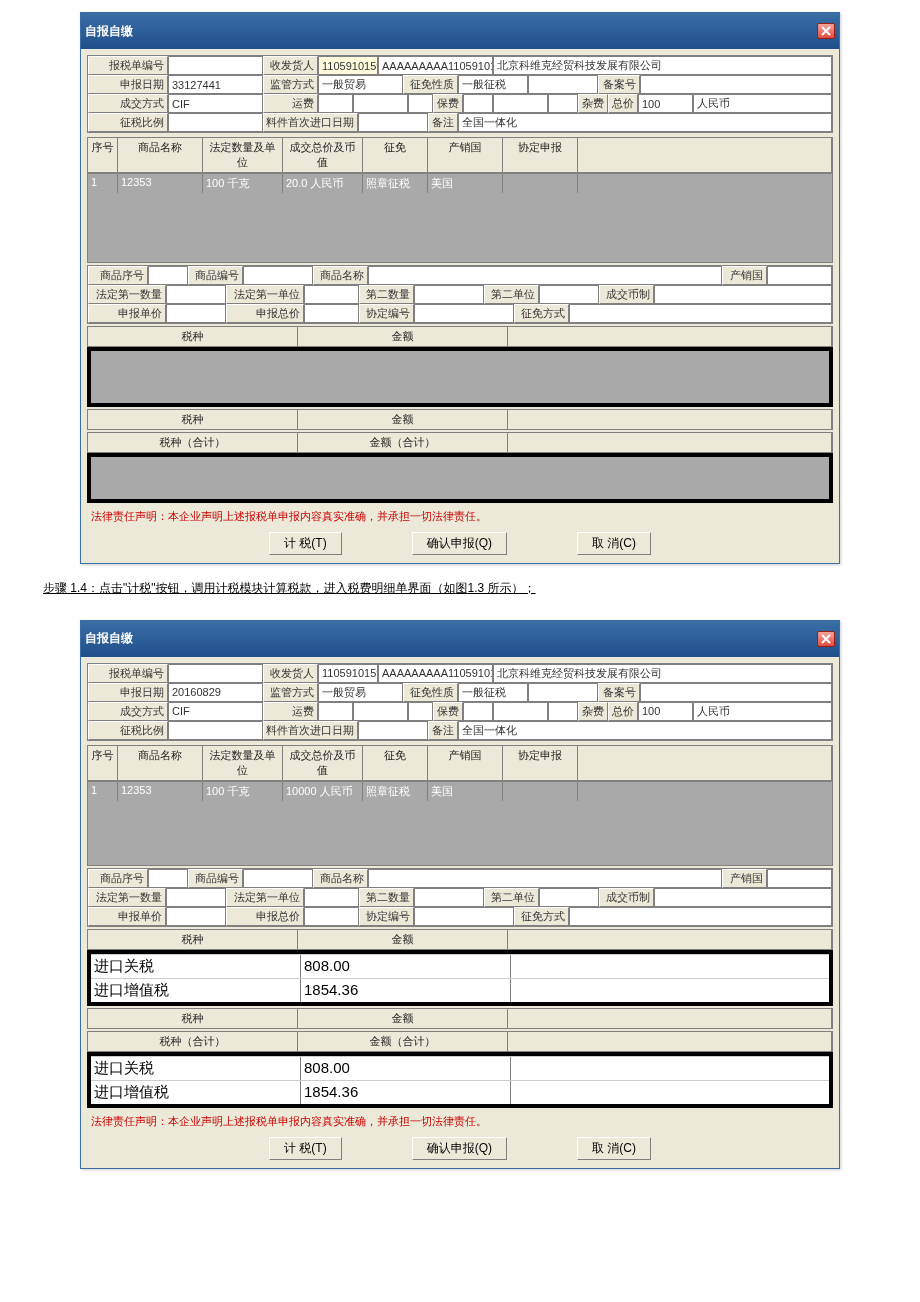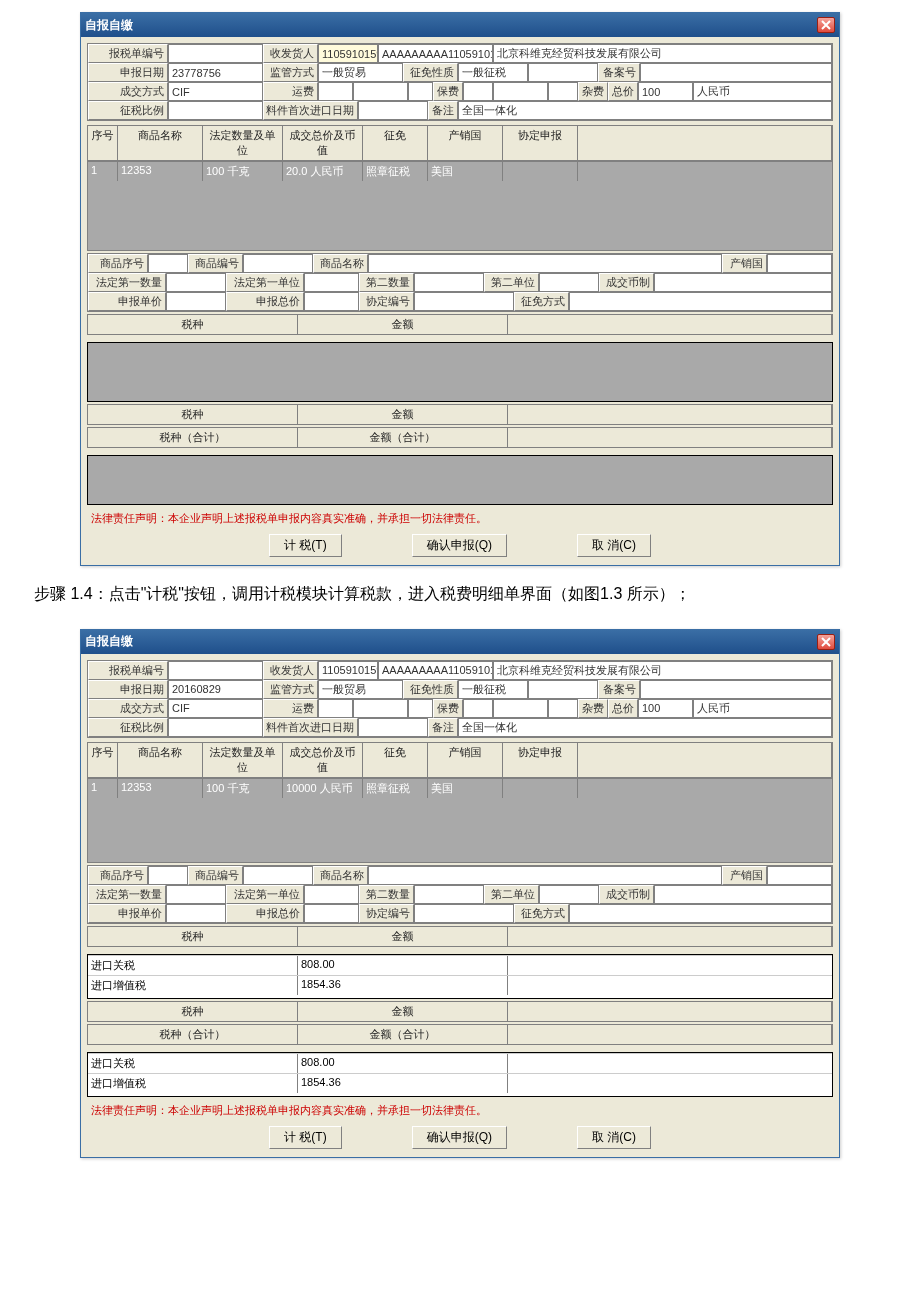--- a/index.html
+++ b/index.html
@@ -1,39 +1,39 @@
 <!DOCTYPE html>
 <html><head>
   <meta charset="utf-8">
   <style>
     * { box-sizing: border-box; margin: 0; padding: 0; }
     body { font-family: "SimSun", "宋体", Arial, sans-serif; font-size: 12px; background: #fff; width: 920px; }
-    .doc-text { font-size: 16px; padding: 8px 34px; line-height: 1.8; }
+    .doc-text { font-size: 12px; padding: 8px 43px; line-height: 1.8; text-decoration: underline; }
     .caption { padding: 4px 100px 14px; font-size: 16px; }
     .watermark { position: absolute; font-size: 42px; color: #e8e8e8; letter-spacing: 6px; z-index: 0; pointer-events: none; font-family: Arial; }
     .figure { position: relative; margin: 12px auto 6px; width: 760px; }
     .app-window { border: 1px solid #3a6ea5; background: #ece9d8; position: relative; z-index: 1; box-shadow: 1px 1px 3px rgba(0,0,0,.2); }
-    .titlebar { display: flex; align-items: center; height: 24px; background: linear-gradient(180deg,#3a6ea5,#1f4f8b); color: #fff; font-size: 12px; padding: 0 4px; font-weight: bold; }
+    .titlebar { display: flex; align-items: center; height: 36px; background: linear-gradient(180deg,#3a6ea5,#1f4f8b); color: #fff; font-size: 12px; padding: 0 4px; font-weight: bold; }
     .titlebar .title-text { flex: 1; }
     .close-btn { width: 18px; height: 16px; background: linear-gradient(180deg,#f5a39b,#e04b3d); display: flex; align-items: center; justify-content: center; border: 1px solid #9a1f12; border-radius: 2px; }
     .close-btn svg { width: 10px; height: 10px; }
     .body-pane { padding: 6px; background: #ece9d8; }
     .header-grid { display: flex; flex-wrap: wrap; border: 1px solid #808080; font-size: 11px; }
     .hr { display: flex; width: 100%; }
     .lbl { background: #ece9d8; border: 1px solid #fff; border-right: 1px solid #808080; border-bottom: 1px solid #808080; padding: 1px 3px; color: #333; white-space: nowrap; text-align: right; display:flex; align-items:center; justify-content:flex-end; }
     .val { background: #fff; border: 1px solid #808080; padding: 1px 3px; color: #333; flex: 1; white-space: nowrap; display:flex; align-items:center; justify-content:flex-start; overflow:hidden; }
     .val.highlight { background: #fffbdc; }
     .tbl-head { display: flex; background: #ece9d8; border: 1px solid #808080; font-size: 11px; }
     .th { padding: 2px 3px; border-right: 1px solid #808080; color: #222; background: #ece9d8; text-align: center; }
     .grid-body { background: #a9a9a9; min-height: var(--gh,90px); border: 1px solid #808080; font-size: 11px; color: #fff; }
     .gr { display: flex; }
     .gc { padding: 2px 3px; border-right: 1px solid #808080; }
     .sec2 { display: flex; flex-wrap: wrap; border: 1px solid #808080; font-size: 11px; margin-top:2px; }
     .taxhead { display:flex; background:#ece9d8; border:1px solid #808080; font-size:11px; margin-top:2px; }
-    .taxbody { border:1px solid #000000; font-size:11px; min-height: var(--th,70px); background:#a9a9a9; color:#fff;margin-top:7px; }
+    .taxbody { border:4px solid #000000; font-size:15px; min-height: var(--th,70px); background:#a9a9a9; color:#fff; }
     .taxbody .tr2 { display:flex; }
     .taxbody.white { background:#fff; color:#000; }
     .taxbody.white .tr2 { border-top:1px solid #ccc; }
     .law { color: #c00; font-size: 11px; padding: 6px 4px 2px; }
     .btnrow { display:flex; justify-content:center; gap:70px; padding:6px 0 2px; }
     .winbtn { font-size: 12px; padding: 2px 14px; background:#ece9d8; border:1px solid #808080; border-top-color:#fff; border-left-color:#fff; cursor:pointer; }
     .statusbar { height: 18px; background:#ece9d8; border-top:1px solid #808080; font-size:10px; display:flex; align-items:center; padding:0 4px; }
     .statusseg { border:1px solid #808080; border-top-color:#fff; border-left-color:#fff; padding:1px 6px; font-size:10px; }
     .spacer-bottom { height: 40px; }
     .doc-wrap { position: relative; }
@@ -59,21 +59,21 @@
         <div class="hr">
           <div class="lbl" style="width:80px">报税单编号</div>
           <div class="val" style="flex:0 0 95px"></div>
           <div class="lbl" style="width:55px">收发货人</div>
           <div class="val highlight" style="flex:0 0 60px">1105910159</div>
           <div class="val" style="flex:0 0 115px">AAAAAAAAA1105910159</div>
           <div class="val">北京科维克经贸科技发展有限公司</div>
         </div>
         <div class="hr">
           <div class="lbl" style="width:80px">申报日期</div>
-          <div class="val" style="flex:0 0 95px">23778756</div>
+          <div class="val" style="flex:0 0 95px">33127441</div>
           <div class="lbl" style="width:55px">监管方式</div>
           <div class="val" style="flex:0 0 85px">一般贸易</div>
           <div class="lbl" style="width:55px">征免性质</div>
           <div class="val" style="flex:0 0 70px">一般征税</div>
           <div class="val" style="flex:0 0 70px"></div>
           <div class="lbl" style="width:42px">备案号</div>
           <div class="val"></div>
         </div>
         <div class="hr">
           <div class="lbl" style="width:80px">成交方式</div>

